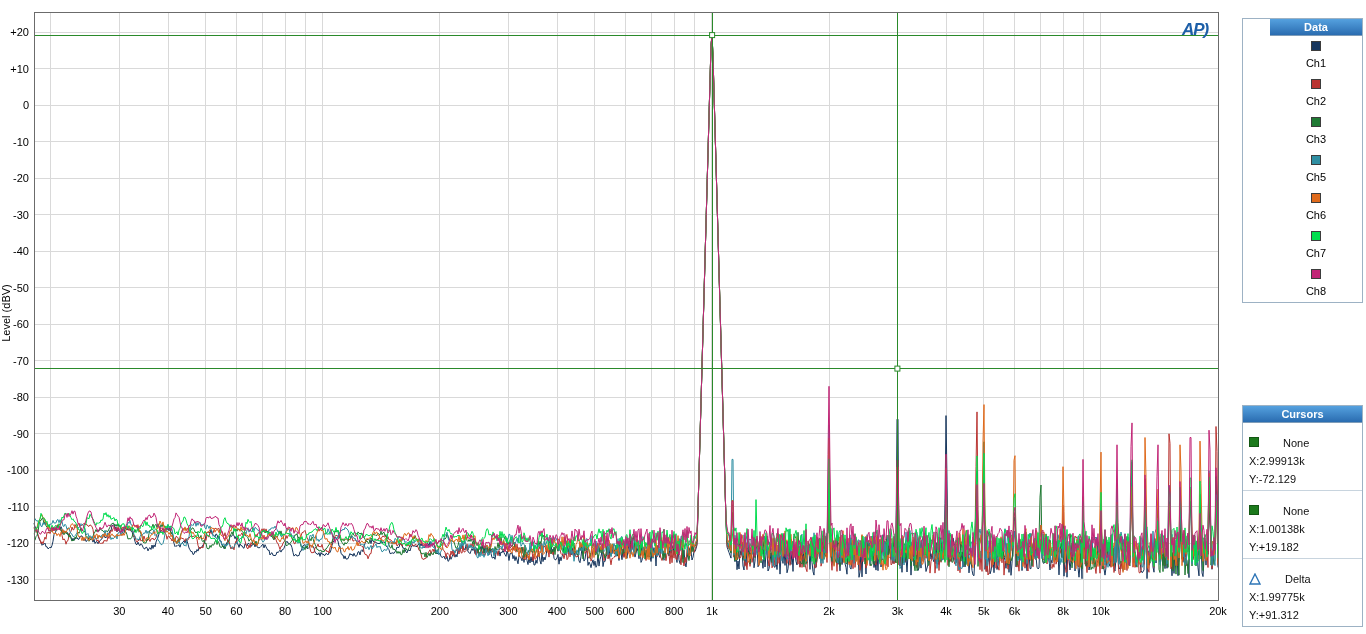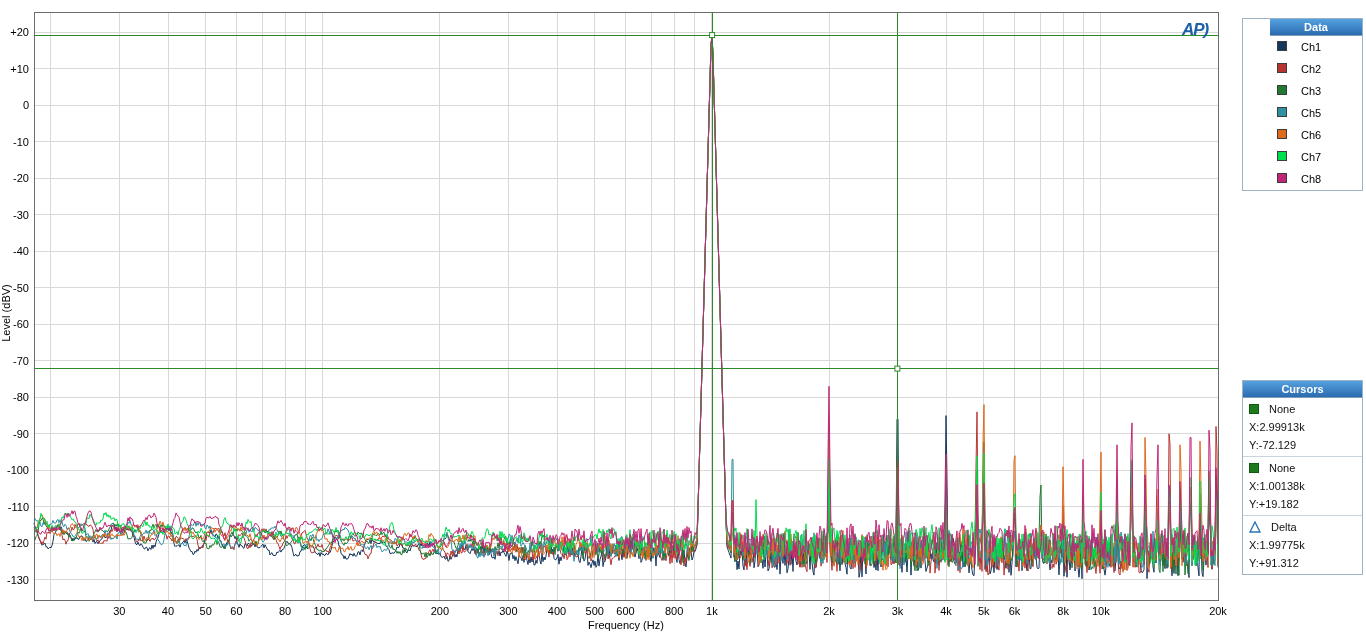--- a/index.html
+++ b/index.html
@@ -16,27 +16,27 @@
   .y-label{position:absolute;left:0;top:418px;width:210px;text-align:center;font-size:11px;
     color:#000;transform:rotate(-90deg);transform-origin:0 0;}
   .x-label{position:absolute;left:34px;top:619px;width:1184px;text-align:center;
     font-size:11px;color:#000;}
   .side{position:absolute;left:1232px;top:0;width:134px;height:634px;}
   .panel{position:absolute;left:10px;width:121px;border:1px solid #9db2c4;background:#fff;}
   .panel header{background:linear-gradient(#55a1df,#2a6cb0);color:#fff;font-weight:bold;
     font-size:11px;text-align:center;padding:2px 0;border-bottom:1px solid #7f9db9;}
   .data-panel{top:18px;padding-left:27px;}
   .data-panel ul{list-style:none;}
-  .legend-row{display:flex;gap:14px;padding:5px 7px;font-size:11px;color:#000;}
+  .legend-row{display:flex;align-items:center;gap:6px;padding:5px 7px;font-size:11px;color:#000;flex-direction:column;}
   .sw{width:10px;height:10px;border:1px solid #3c3c3c;display:inline-block;flex:0 0 auto;}
-  .cursors-panel{top:380px;}
+  .cursors-panel{top:405px;}
   .cgroup{padding:2px 0;}
   .cgroup + .cgroup{border-top:1px solid #c8d4de;}
   .crow{font-size:11px;padding:3px 6px;color:#111;white-space:nowrap;}
-  .crow.head{display:flex;gap:10px;align-items:center;}
+  .crow.head{display:flex;gap:24px;align-items:flex-start;margin-top:9px;}
   .cswatch{width:10px;height:10px;display:inline-block;flex:0 0 auto;}
   .square{background:#1c7a1c;border:1px solid #135713;}
   .tri{width:12px;height:12px;}
 </style>
 </head>
 <body>
 
 <div class="app">
 
   <div class="chart-region">
@@ -132,21 +132,20 @@
         <line x1="897.4" y1="12" x2="897.4" y2="600" stroke="#2a8a2a" stroke-width="1" shape-rendering="crispEdges"></line>
         <line x1="34" y1="368.6" x2="1218" y2="368.6" stroke="#2a8a2a" stroke-width="1" shape-rendering="crispEdges"></line>
         <line x1="712.1" y1="12" x2="712.1" y2="600" stroke="#2a8a2a" stroke-width="1" shape-rendering="crispEdges"></line>
         <line x1="34" y1="35.1" x2="1218" y2="35.1" stroke="#2a8a2a" stroke-width="1" shape-rendering="crispEdges"></line>
         <rect x="894.9" y="366.1" width="5" height="5" fill="#ffffff" stroke="#2a8a2a"></rect>
         <rect x="709.6" y="32.6" width="5" height="5" fill="#ffffff" stroke="#2a8a2a"></rect>
         <rect x="34" y="12" width="1184" height="588" fill="none" stroke="#6b6b6b" shape-rendering="crispEdges"></rect>
       </svg>
     <div class="ap-logo">AP)</div>
     <div class="y-label">Level (dBV)</div>
-    <div class="x-label">Frequency (Hz)</div>
   </div>
 
   <div class="side">
 
     <section class="panel data-panel">
       <header>Data</header>
       <ul>
         <li class="legend-row">
           <span class="sw" style="background: rgb(23, 54, 93);"></span>
           <span>Ch1</span>

